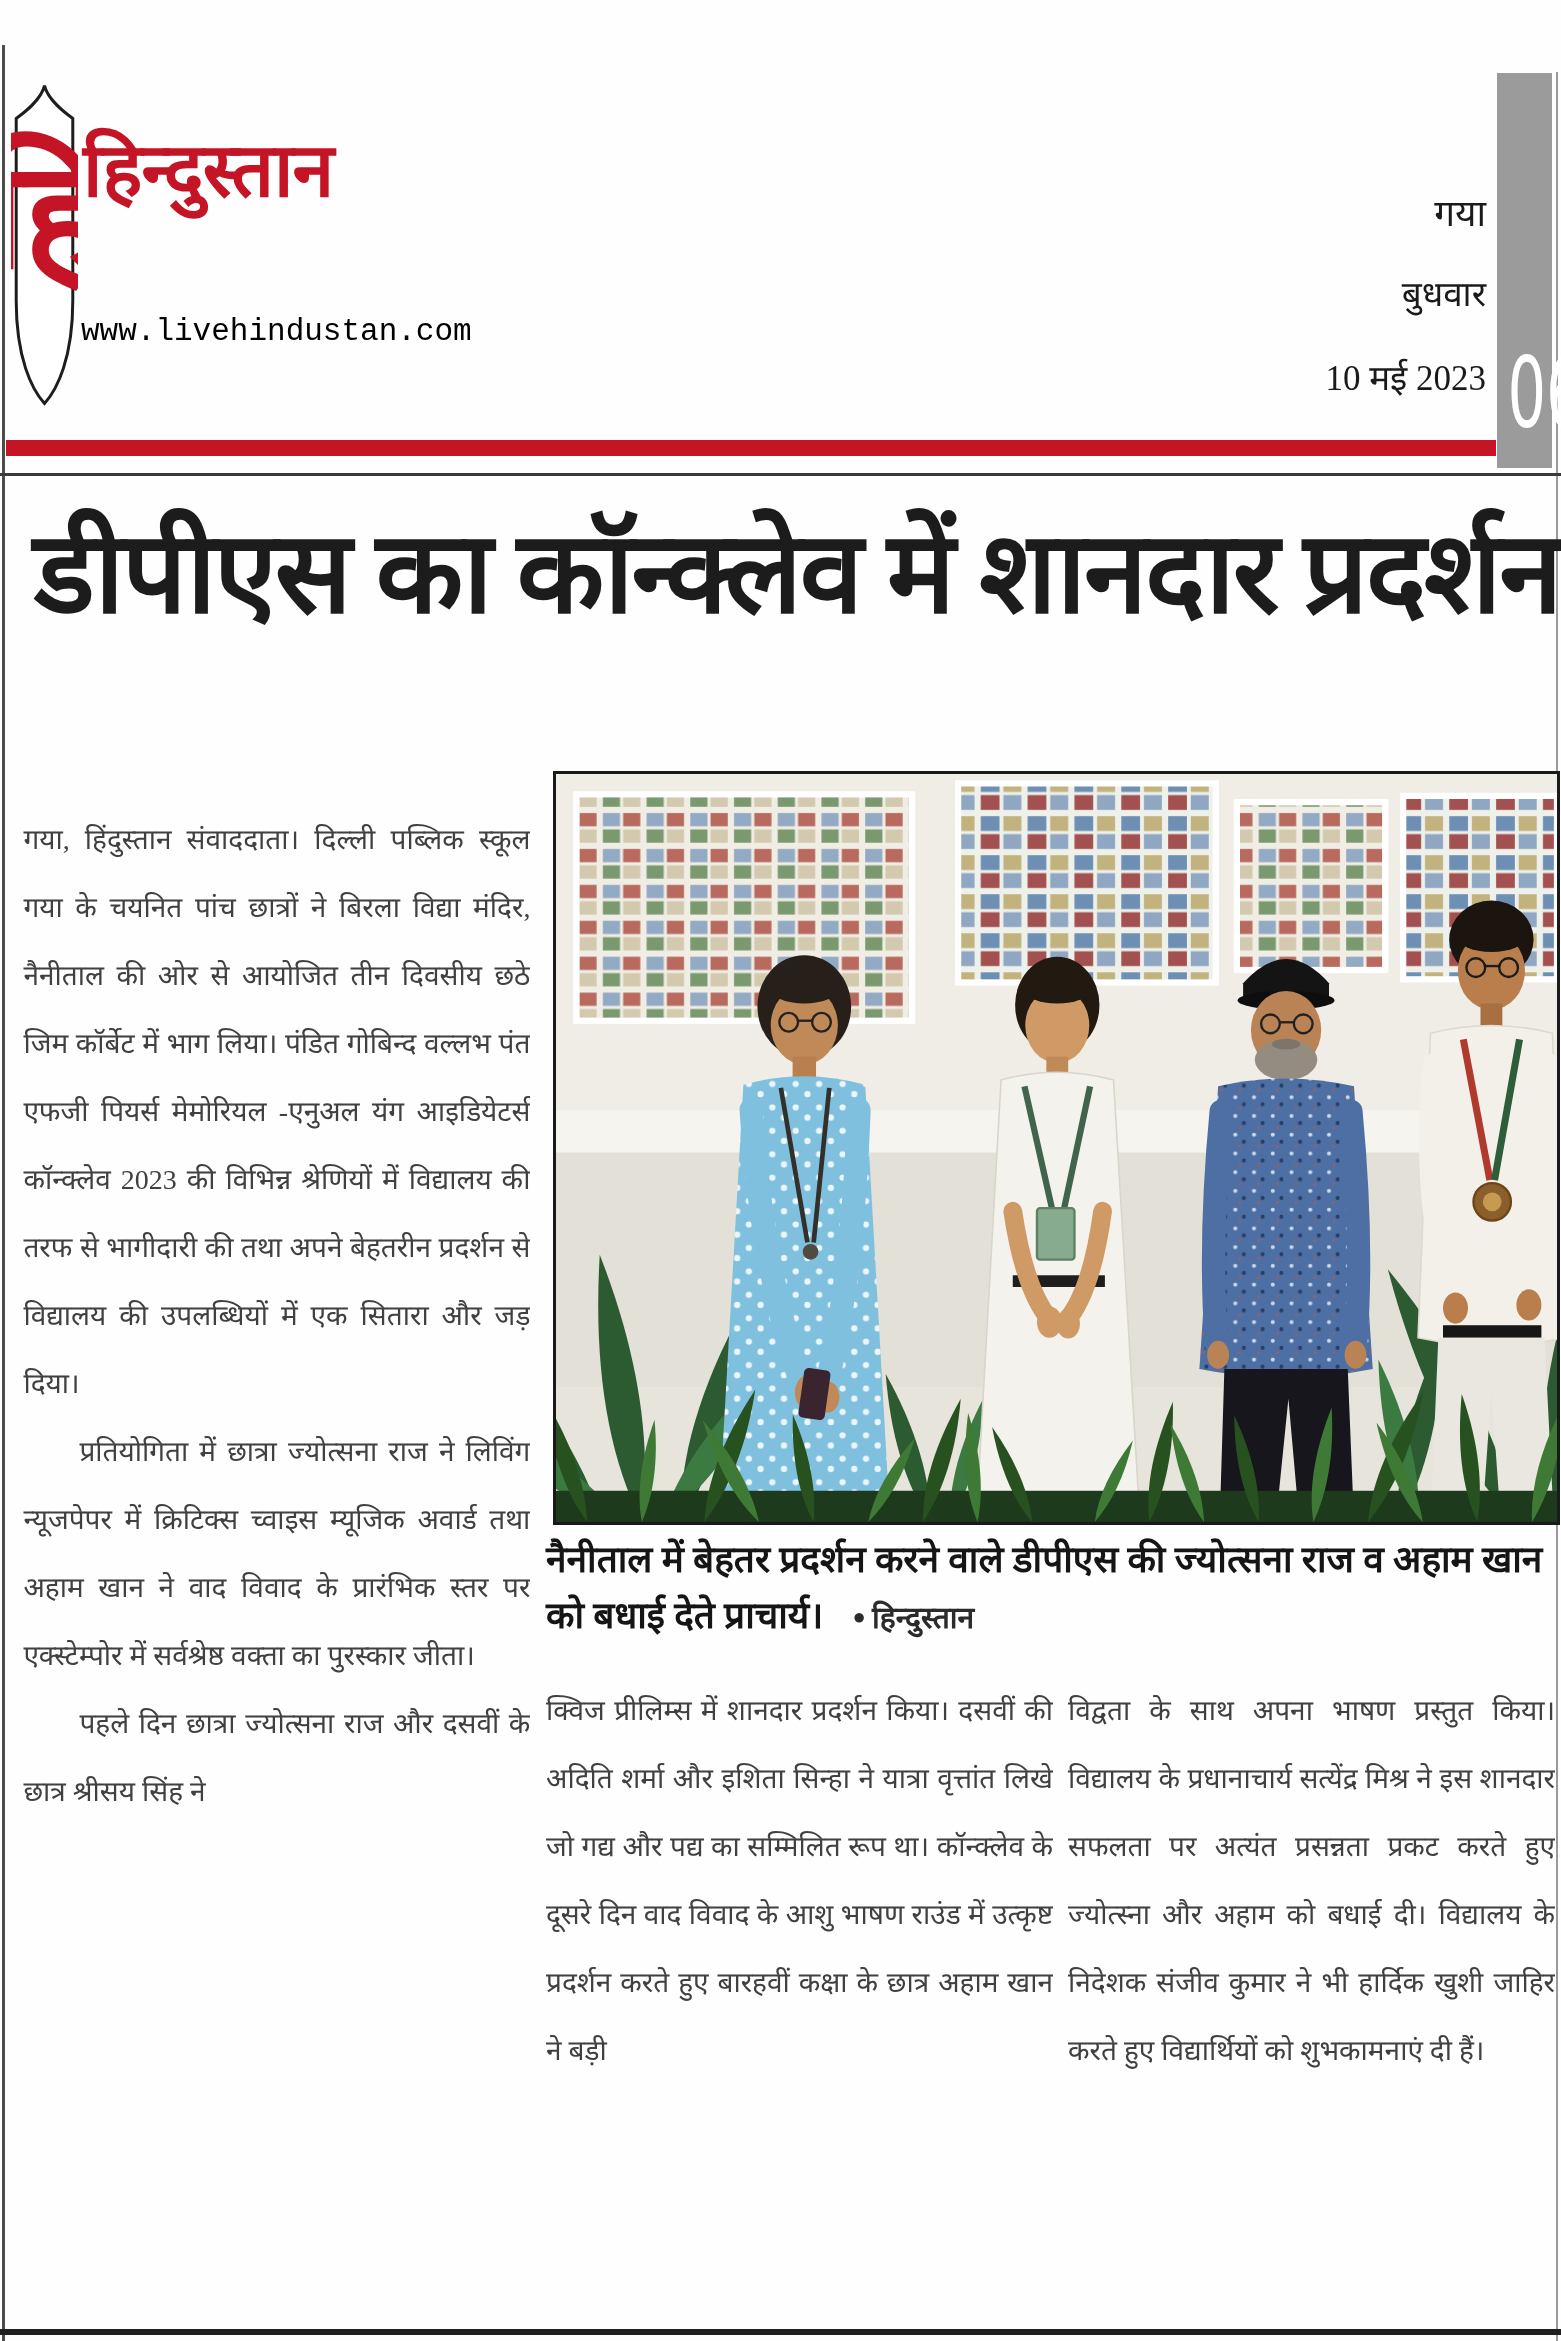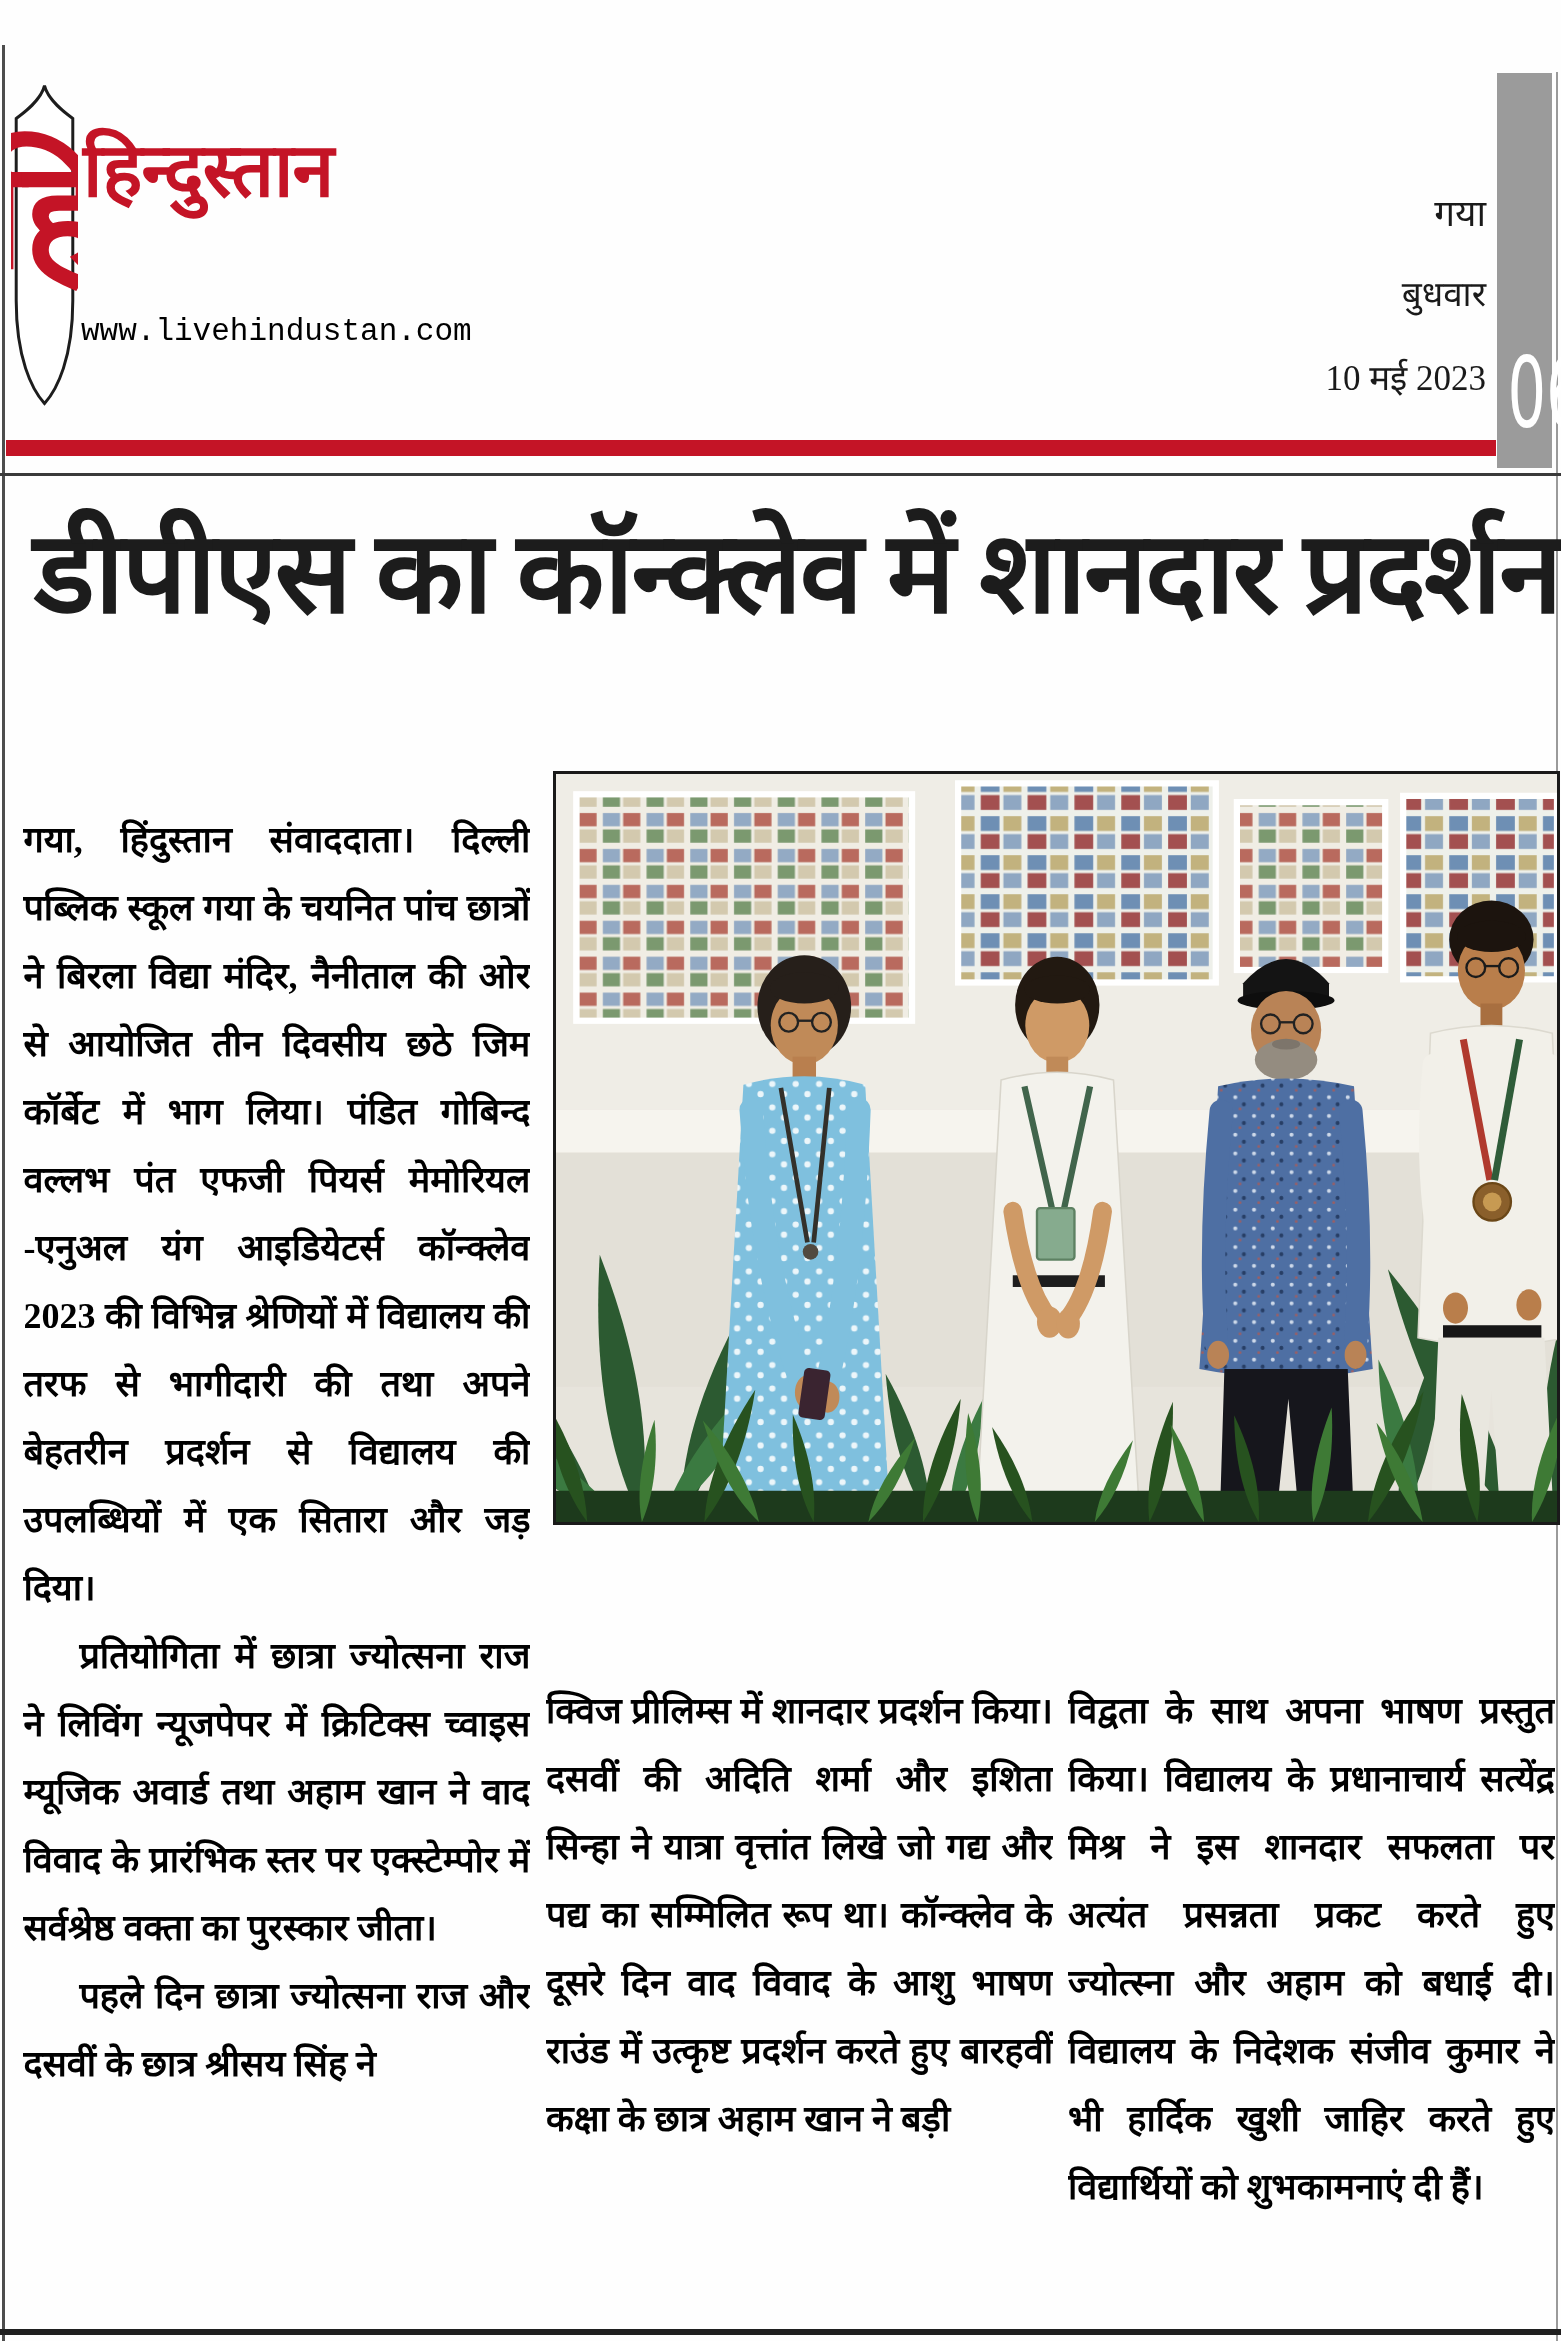--- a/index.html
+++ b/index.html
@@ -36,21 +36,21 @@
   
   .photo{left:553px;top:771px;width:1001px;height:748px;border:3.1px solid #1a1a1a;box-sizing:content-box;background:#e7e4dc;}
   .photo svg{display:block;width:100%;height:100%;}
 
   
   .caption{left:546px;top:1532px;width:1009px;font-size:37px;font-weight:700;line-height:1.52;color:#151515;text-align:left;}
   .credit{font-size:30px;font-weight:700;color:#2b2b2b;white-space:nowrap;}
   .credit .dot{font-size:22px;vertical-align:4.7px;margin:0 6.2px 0 20px;}
 
   
-  .col{font-size:36px;font-weight:700;line-height:68px;text-align:justify;color:#000000;overflow:hidden;}
+  .col{font-size:28px;font-weight:400;line-height:68px;text-align:justify;color:#404040;overflow:hidden;}
   .col p{margin:0;}
   .col p.ind{text-indent:56px;}
   .col-left{left:23.4px;top:806px;width:507px;height:1491px;}
   .col-mid{left:546px;top:1677px;width:507px;height:660px;}
   .col-right{left:1068px;top:1677px;width:487px;height:660px;}
 </style>
 </head>
 <body>
 
 <div class="page">
@@ -234,20 +234,26 @@
           <use href="#leaf" transform="translate(690,958) rotate(24) scale(.7)"></use>
           <use href="#leaf" transform="translate(830,958) rotate(-20) scale(.8)"></use>
           <use href="#leaf" transform="translate(970,958) rotate(8) scale(.9)"></use>
           <use href="#leaf" transform="translate(1110,958) rotate(-26) scale(.85)"></use>
           <use href="#leaf" transform="translate(1250,958) rotate(14) scale(.95)"></use>
         </g>
       </g>
     </svg>
   </div>
 
+  <div class="abs caption">
+    <span>नैनीताल में बेहतर प्रदर्शन करने वाले डीपीएस की ज्योत्सना राज व  अहाम खान को बधाई देते प्राचार्य।</span>
+    <span class="credit">
+      <span class="dot">●</span><span>हिन्दुस्तान</span>
+    </span>
+  </div>
 
   <div class="abs col col-left">
     <p>गया, हिंदुस्तान संवाददाता। दिल्ली पब्लिक स्कूल गया के चयनित पांच छात्रों ने बिरला विद्या मंदिर, नैनीताल की ओर से आयोजित तीन दिवसीय छठे जिम कॉर्बेट में भाग लिया। पंडित गोबिन्द वल्लभ पंत एफजी पियर्स मेमोरियल -एनुअल यंग आइडियेटर्स कॉन्क्लेव 2023 की विभिन्न श्रेणियों में विद्यालय की तरफ से भागीदारी की तथा अपने बेहतरीन प्रदर्शन से विद्यालय की उपलब्धियों में एक सितारा और जड़ दिया।</p>
     <p class="ind">प्रतियोगिता में छात्रा ज्योत्सना राज ने लिविंग न्यूजपेपर में क्रिटिक्स च्वाइस म्यूजिक अवार्ड तथा अहाम खान ने वाद विवाद के प्रारंभिक स्तर पर एक्स्टेम्पोर में सर्वश्रेष्ठ वक्ता का पुरस्कार जीता।</p>
     <p class="ind">पहले दिन छात्रा ज्योत्सना राज और दसवीं के छात्र श्रीसय सिंह ने</p>
   </div>
 
   <div class="abs col col-mid">
     <p>क्विज प्रीलिम्स में शानदार प्रदर्शन किया। दसवीं की अदिति शर्मा और इशिता सिन्हा ने यात्रा वृत्तांत लिखे जो गद्य और पद्य का सम्मिलित रूप था। कॉन्क्लेव के दूसरे दिन वाद विवाद के आशु भाषण राउंड में उत्कृष्ट प्रदर्शन करते हुए बारहवीं कक्षा के छात्र अहाम खान ने बड़ी</p>
   </div>

